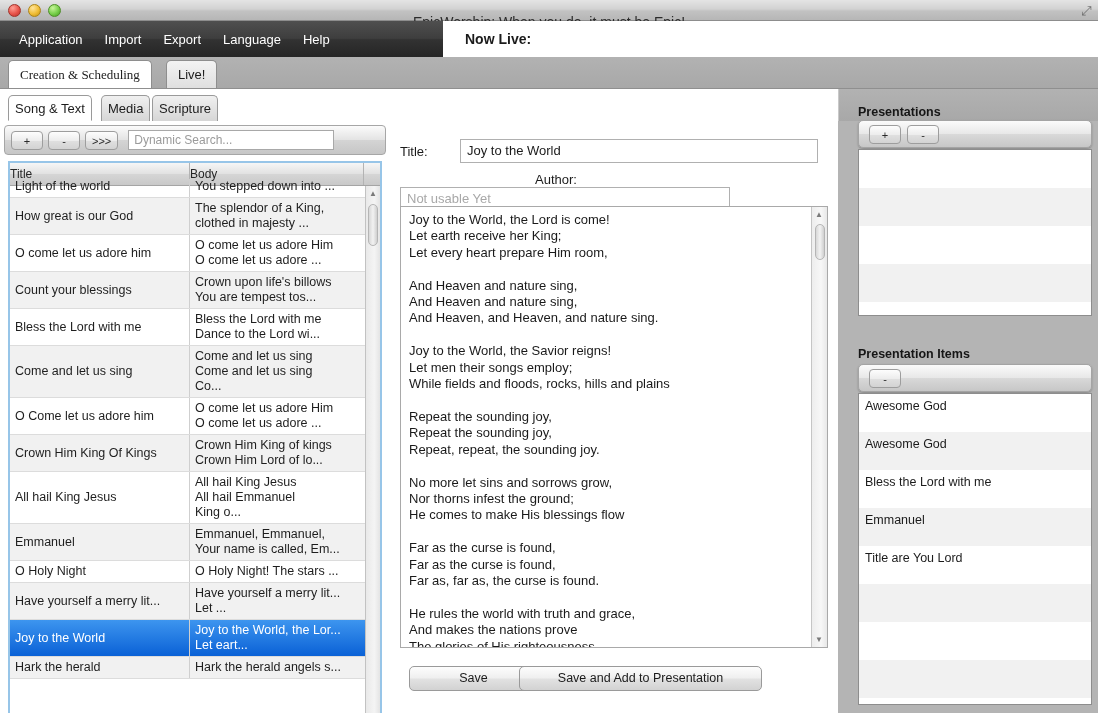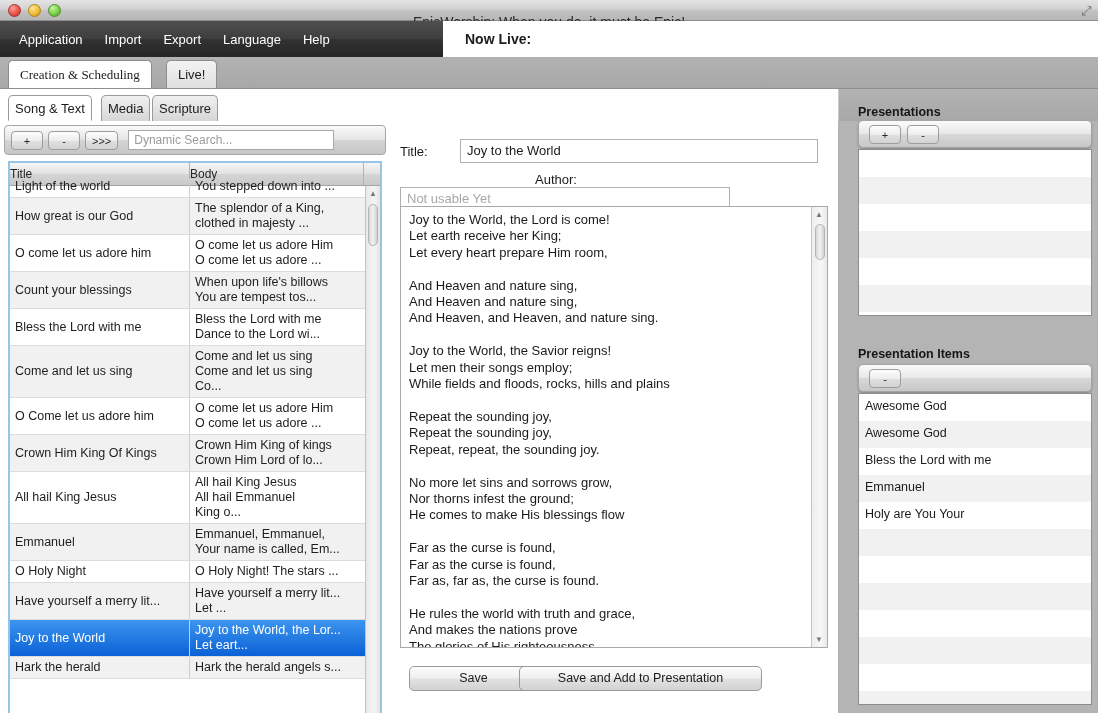--- a/index.html
+++ b/index.html
@@ -242,21 +242,21 @@
     background: linear-gradient(to bottom, #fbfbfb 0%, #e8e8e8 48%, #d8d8d8 52%, #c7c7c7 100%);
     border: 1px solid #a4a4a4; border-radius: 5px;
     box-sizing: border-box;
     display: flex; align-items: center; padding-left: 10px; gap: 6px;
     box-shadow: 0 1px 2px rgba(0,0,0,0.25);
   }
   .listbox {
     position: absolute; background: #ffffff;
     border: 1px solid #8d8d8d; box-sizing: border-box; overflow: hidden;
   }
-  .lrow { height: 27px; line-height: 24px; font-size: 12.5px; color: #1b1b1b; padding: 0 6px; box-sizing: border-box; }
+  .lrow { height: 38px; line-height: 24px; font-size: 12.5px; color: #1b1b1b; padding: 0 6px; box-sizing: border-box; }
   .lrow.alt { background: #f1f1f1; }
 
   .vdivider {
     position: absolute; left: 838px; top: 89px; width: 1px; height: 624px;
     background: #c9c9c9;
   }
   .toppanel-bg {
     position: absolute; left: 838px; top: 89px; width: 260px; height: 32px;
     background: linear-gradient(to bottom, #b2b2b2 0%, #a8a8a8 100%);
   }
@@ -323,21 +323,21 @@
             <div class="td c2">The splendor of a King,
 clothed in majesty ...</div>
           </div>
           <div class="trow">
             <div class="td c1">O come let us adore him</div>
             <div class="td c2">O come let us adore Him
 O come let us adore ...</div>
           </div>
           <div class="trow alt">
             <div class="td c1">Count your blessings</div>
-            <div class="td c2">When upon life's billows
+            <div class="td c2">Crown upon life's billows
 You are tempest tos...</div>
           </div>
           <div class="trow">
             <div class="td c1">Bless the Lord with me</div>
             <div class="td c2">Bless the Lord with me
 Dance to the Lord wi...</div>
           </div>
           <div class="trow alt">
             <div class="td c1">Come and let us sing</div>
             <div class="td c2">Come and let us sing
@@ -466,21 +466,21 @@
 
     <div class="sec-title" style="left:20px; top:226px;">Presentation Items</div>
     <div class="sec-toolbar" style="left:20px; top:243px; width:234px; height:28px;">
       <div class="tb-btn">-</div>
     </div>
     <div class="listbox" style="left:20px; top:272px; width:234px; height:312px;" id="presentation-items-list">
         <div class="lrow">Awesome God</div>
         <div class="lrow alt">Awesome God</div>
         <div class="lrow">Bless the Lord with me</div>
         <div class="lrow alt">Emmanuel</div>
-        <div class="lrow">Holy are You Your</div>
+        <div class="lrow">Title are You Lord</div>
         <div class="lrow alt"></div>
         <div class="lrow"></div>
         <div class="lrow alt"></div>
         <div class="lrow"></div>
         <div class="lrow alt"></div>
         <div class="lrow"></div>
         <div class="lrow alt"></div>
         <div class="lrow"></div>
       </div>
   </div>

